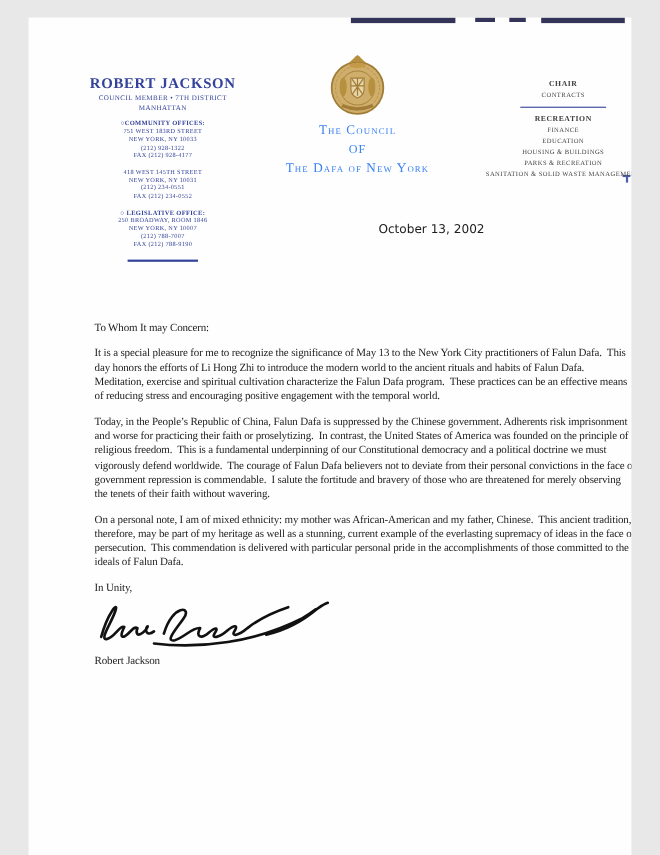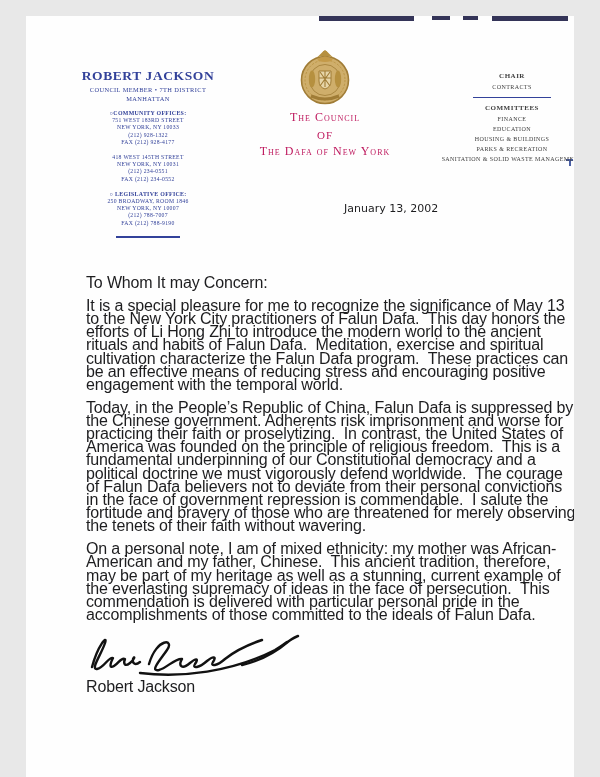--- a/index.html
+++ b/index.html
@@ -21,21 +21,21 @@
     text-align:center;color:#33429a;
   }
   .lh-name{font-size:13.5px;font-weight:bold;letter-spacing:.6px;}
   .lh-sub{font-size:6.4px;letter-spacing:.4px;margin-top:2px;}
   .lh-group{margin-top:8px;font-size:5.7px;line-height:7.2px;letter-spacing:.3px;}
   .lh-group .hd{font-weight:bold;font-size:5.9px;}
   .lh-rule{width:64px;border-top:2px solid #33429a;margin:9px auto 0;}
   
   .lh-center{
     position:absolute;left:224px;top:31px;width:150px;
-    text-align:center;color:#be185d;
+    text-align:center;color:#3b82f6;
   }
   .council-l1,.council-l3{
     font-variant:small-caps;font-size:12px;letter-spacing:1px;margin-top:1px;
   }
   .council-l2{font-variant:small-caps;font-size:15px;letter-spacing:1px;margin-top:1px;}
   .seal{display:inline-block;}
   
   .lh-right{
     position:absolute;left:408px;top:56px;width:156px;
     text-align:center;color:#404040;
@@ -44,23 +44,23 @@
   .r-item{font-size:6px;letter-spacing:.4px;margin-top:3.5px;}
   .r-rule{width:78px;border-top:1.6px solid #33429a;margin:7px auto 6px;}
   .r-list{margin-top:2px;}
   .r-list .r-item{margin-top:4.2px;}
   
   .date{
     position:absolute;left:318px;top:186px;
     font-family:"DejaVu Sans", sans-serif;font-size:11px;color:#1d1d1f;
   }
   .body{
-    position:absolute;left:60px;top:260px;width:492px;
-    font-family:Liberation Sans, sans-serif;
-    font-size:16px;line-height:13.2px;letter-spacing:-.15px;
+    position:absolute;left:60px;top:276px;width:492px;
+    font-family:Liberation Serif, serif;
+    font-size:10px;line-height:13.2px;letter-spacing:-.15px;
     color:#1d1d1f;
   }
   .body p{margin:0 0 9.5px 0;white-space:pre-wrap;}
   .salutation{margin-bottom:9.5px;white-space:pre-wrap;}
   .closing{margin:0;white-space:pre-wrap;}
   .sig{margin:2px 0 0 -4px;display:block;}
   .sig-name{margin-top:2px;}
 </style>
 </head>
 <body>
@@ -135,37 +135,38 @@
     </span>
     <div class="council-l1">The Council</div>
     <div class="council-l2">of</div>
     <div class="council-l3">The Dafa of New York</div>
   </div>
 
   <div class="lh-right">
     <div class="r-hd">CHAIR</div>
     <div class="r-item">CONTRACTS</div>
     <div class="r-rule"></div>
-    <div class="r-hd">COMMITTEES</div>
+    <div class="r-hd">RECREATION</div>
     <div class="r-list">
       <div class="r-item">FINANCE</div>
       <div class="r-item">EDUCATION</div>
       <div class="r-item">HOUSING &amp; BUILDINGS</div>
       <div class="r-item">PARKS &amp; RECREATION</div>
       <div class="r-item">SANITATION &amp; SOLID WASTE MANAGEMENT</div>
     </div>
   </div>
 
-  <div class="date">January 13, 2002</div>
+  <div class="date">October 13, 2002</div>
 
   <div class="body">
     <div class="salutation">To Whom It may Concern:</div>
     <p>It is a special pleasure for me to recognize the significance of May 13 to the New York City practitioners of Falun Dafa.  This day honors the efforts of Li Hong Zhi to introduce the modern world to the ancient rituals and habits of Falun Dafa.  Meditation, exercise and spiritual cultivation characterize the Falun Dafa program.  These practices can be an effective means of reducing stress and encouraging positive engagement with the temporal world.</p>
     <p>Today, in the People’s Republic of China, Falun Dafa is suppressed by the Chinese government. Adherents risk imprisonment and worse for practicing their faith or proselytizing.  In contrast, the United States of America was founded on the principle of religious freedom.  This is a fundamental underpinning of our Constitutional democracy and a political doctrine we must vigorously defend worldwide.  The courage of Falun Dafa believers not to deviate from their personal convictions in the face of government repression is commendable.  I salute the fortitude and bravery of those who are threatened for merely observing the tenets of their faith without wavering.</p>
     <p>On a personal note, I am of mixed ethnicity: my mother was African-American and my father, Chinese.  This ancient tradition, therefore, may be part of my heritage as well as a stunning, current example of the everlasting supremacy of ideas in the face of persecution.  This commendation is delivered with particular personal pride in the accomplishments of those committed to the ideals of Falun Dafa.</p>
+    <div class="closing">In Unity,</div>
 
     <span class="sig">
       <svg width="235" height="46" viewBox="0 0 235 46" aria-hidden="true">
         <g fill="none" stroke="#111111" stroke-width="2.4" stroke-linecap="round" stroke-linejoin="round">
           <path d="M10 36 C16 14 26 3 23 12 C20 22 8 39 15 38 C22 37 27 25 31 27 C28 33 27 38 32 35 C37 32 39 26 43 28 C41 33 43 36 48 32 C53 28 53 24 51 28 C50 32 53 35 58 31"></path>
           <path d="M67 33 C75 6 93 8 85 19 C79 28 67 41 77 39 C85 37 93 27 100 28 C96 35 100 39 108 32 C114 27 117 27 113 33 C110 38 117 37 125 30 C131 25 135 25 131 31 C128 36 135 35 143 28 C153 20 168 13 180 9"></path>
           <path d="M58 42 C100 47 150 41 193 19 C198 16 201 14 205 11"></path>
           <path d="M160 34 C178 30 194 21 207 10 C210 8 213 6 216 5"></path>
         </g>
       </svg>

